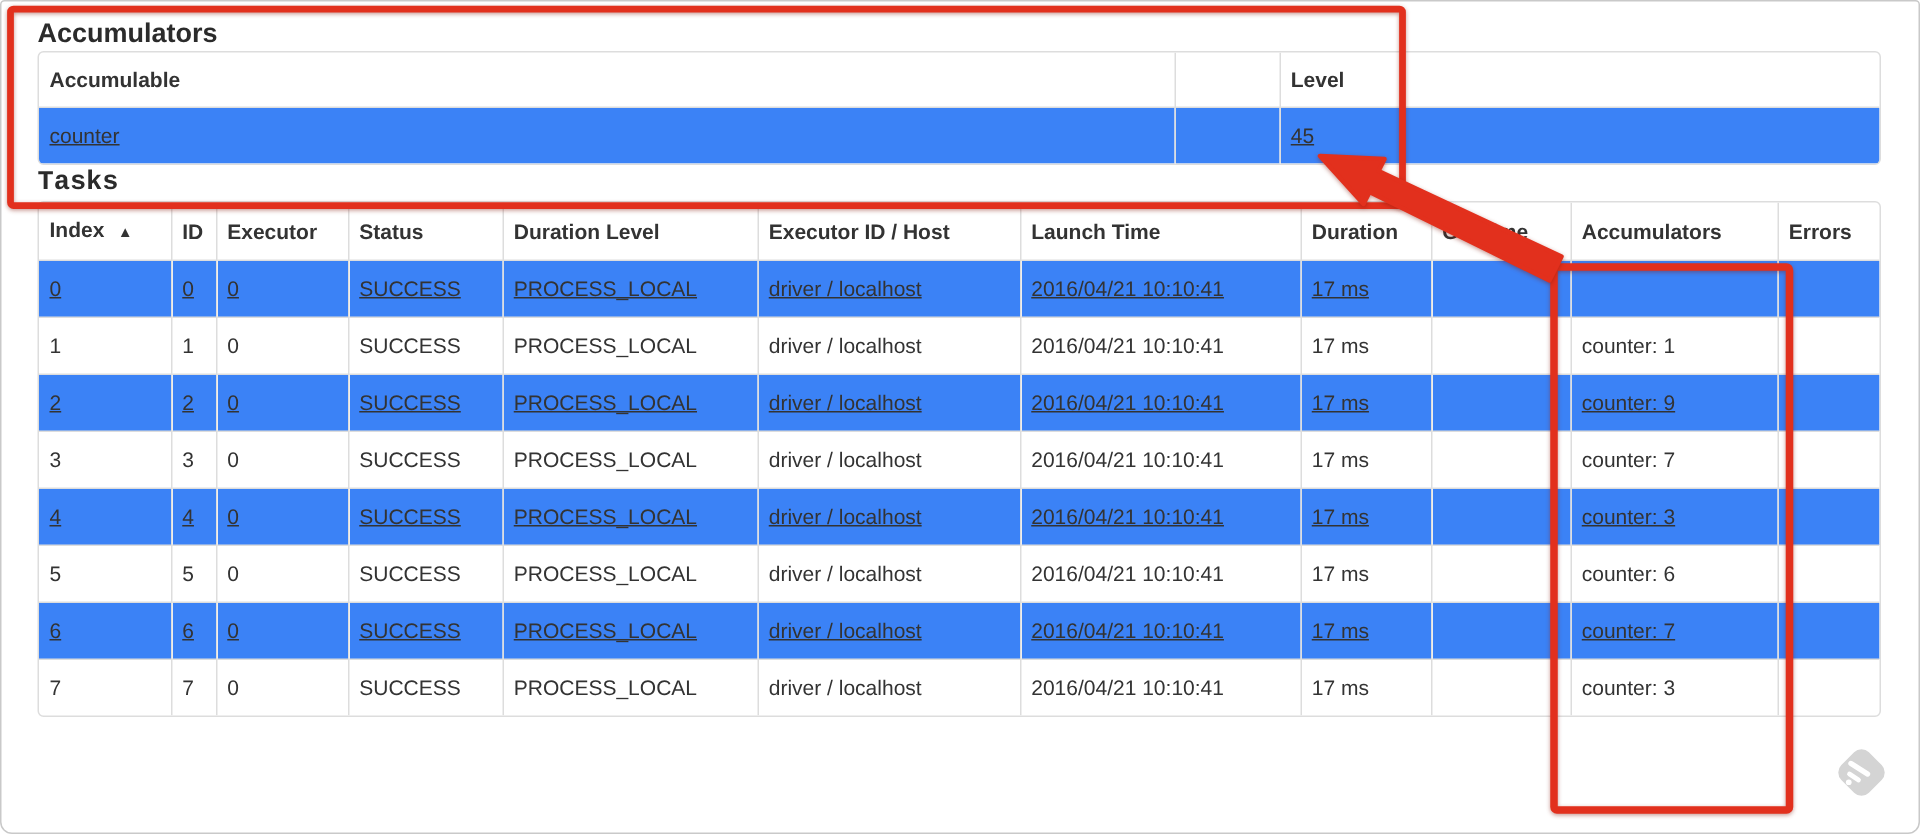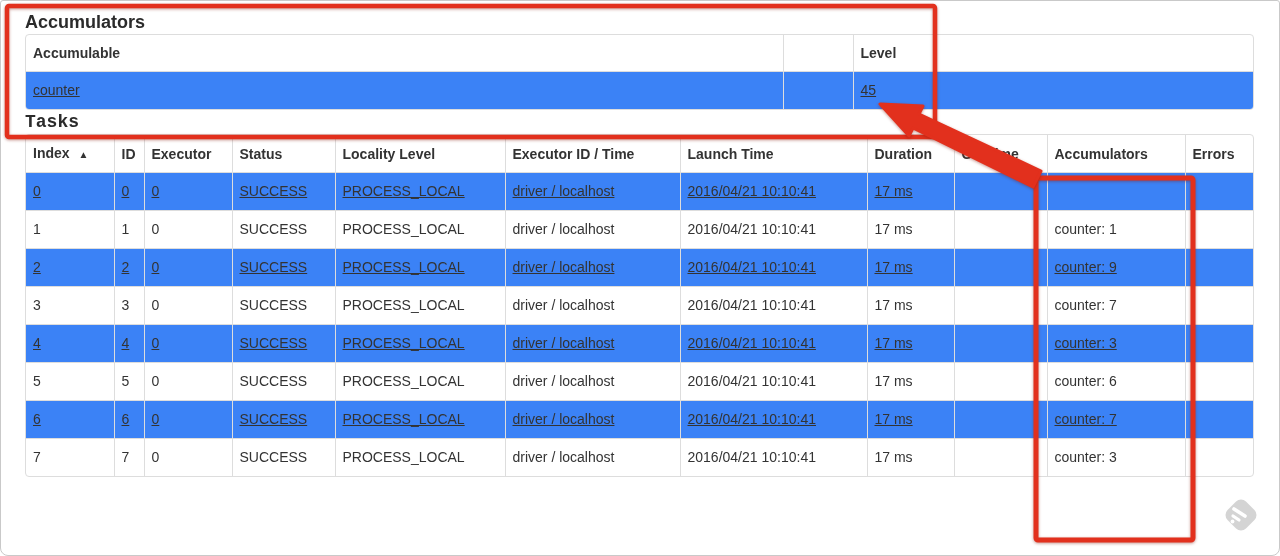--- a/index.html
+++ b/index.html
@@ -88,22 +88,22 @@
           <col>
       </colgroup>
       <thead>
         <tr>
           <th>
             <span>Index</span><span class="sort-caret">▲</span>
           </th>
           <th>ID</th>
           <th>Executor</th>
           <th>Status</th>
-          <th>Locality Level</th>
-          <th>Executor ID / Time</th>
+          <th>Duration Level</th>
+          <th>Executor ID / Host</th>
           <th>Launch Time</th>
           <th>Duration</th>
           <th>GC Time</th>
           <th>Accumulators</th>
           <th>Errors</th>
         </tr>
       </thead>
       <tbody>
           <tr class="striped">
             <td>0</td>

